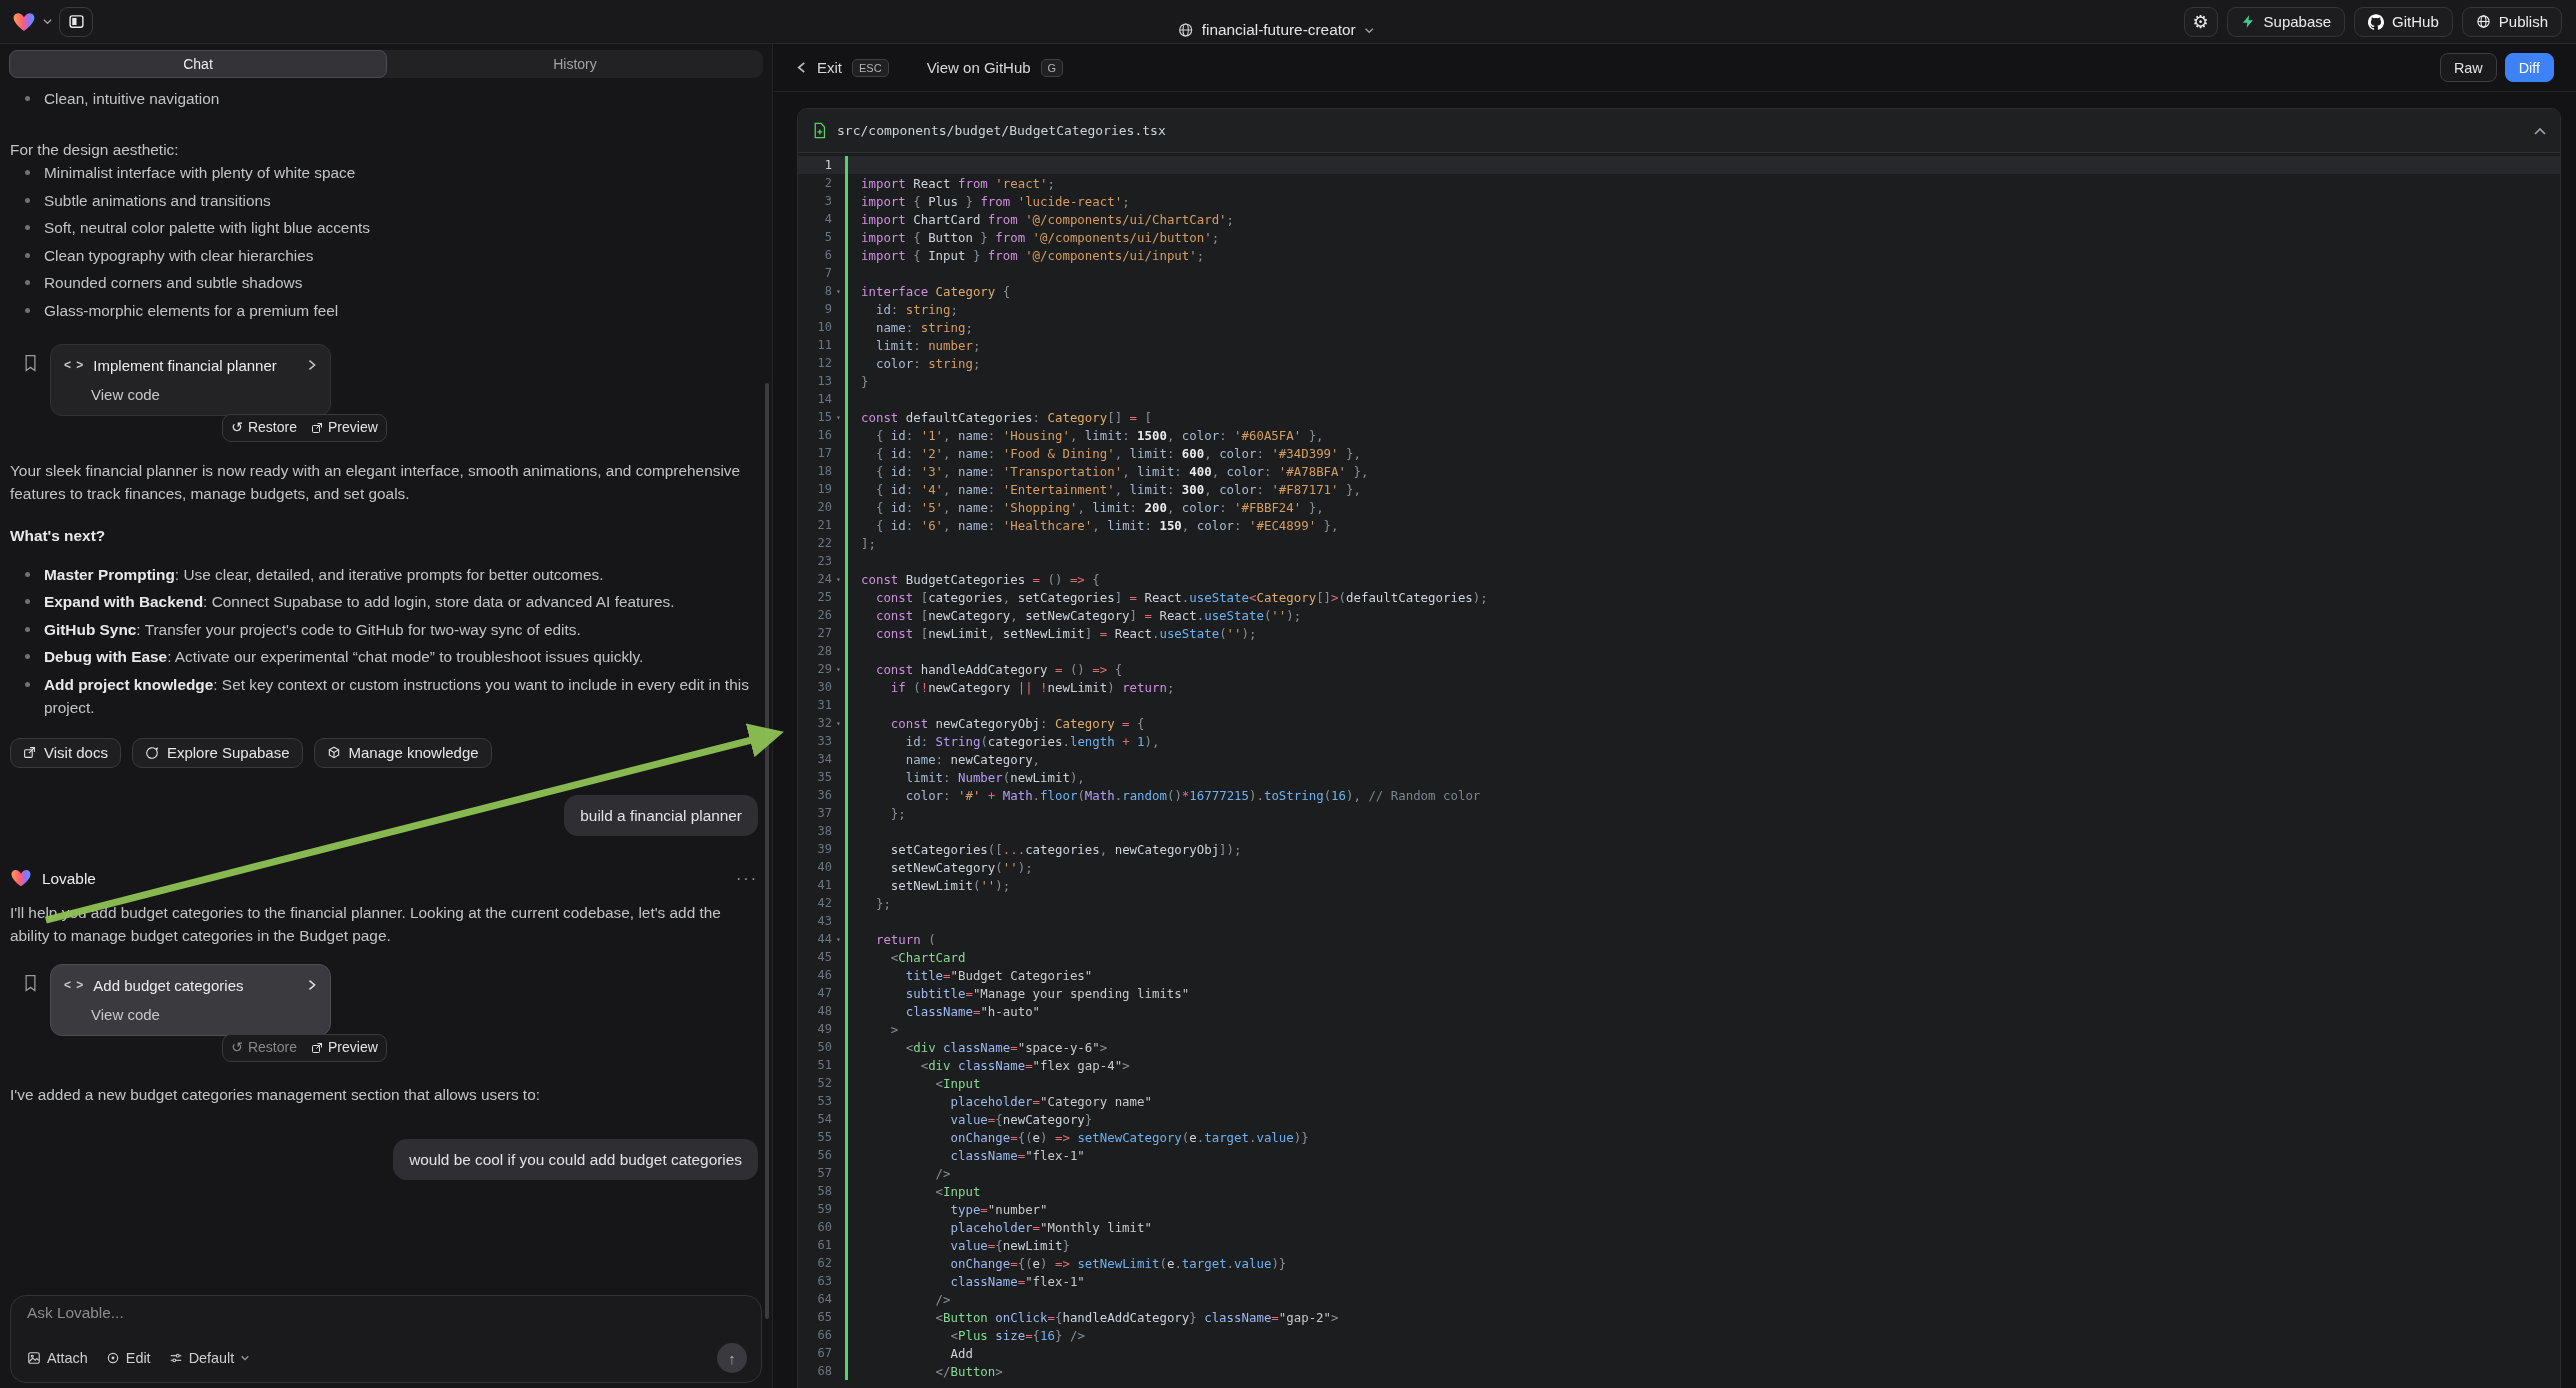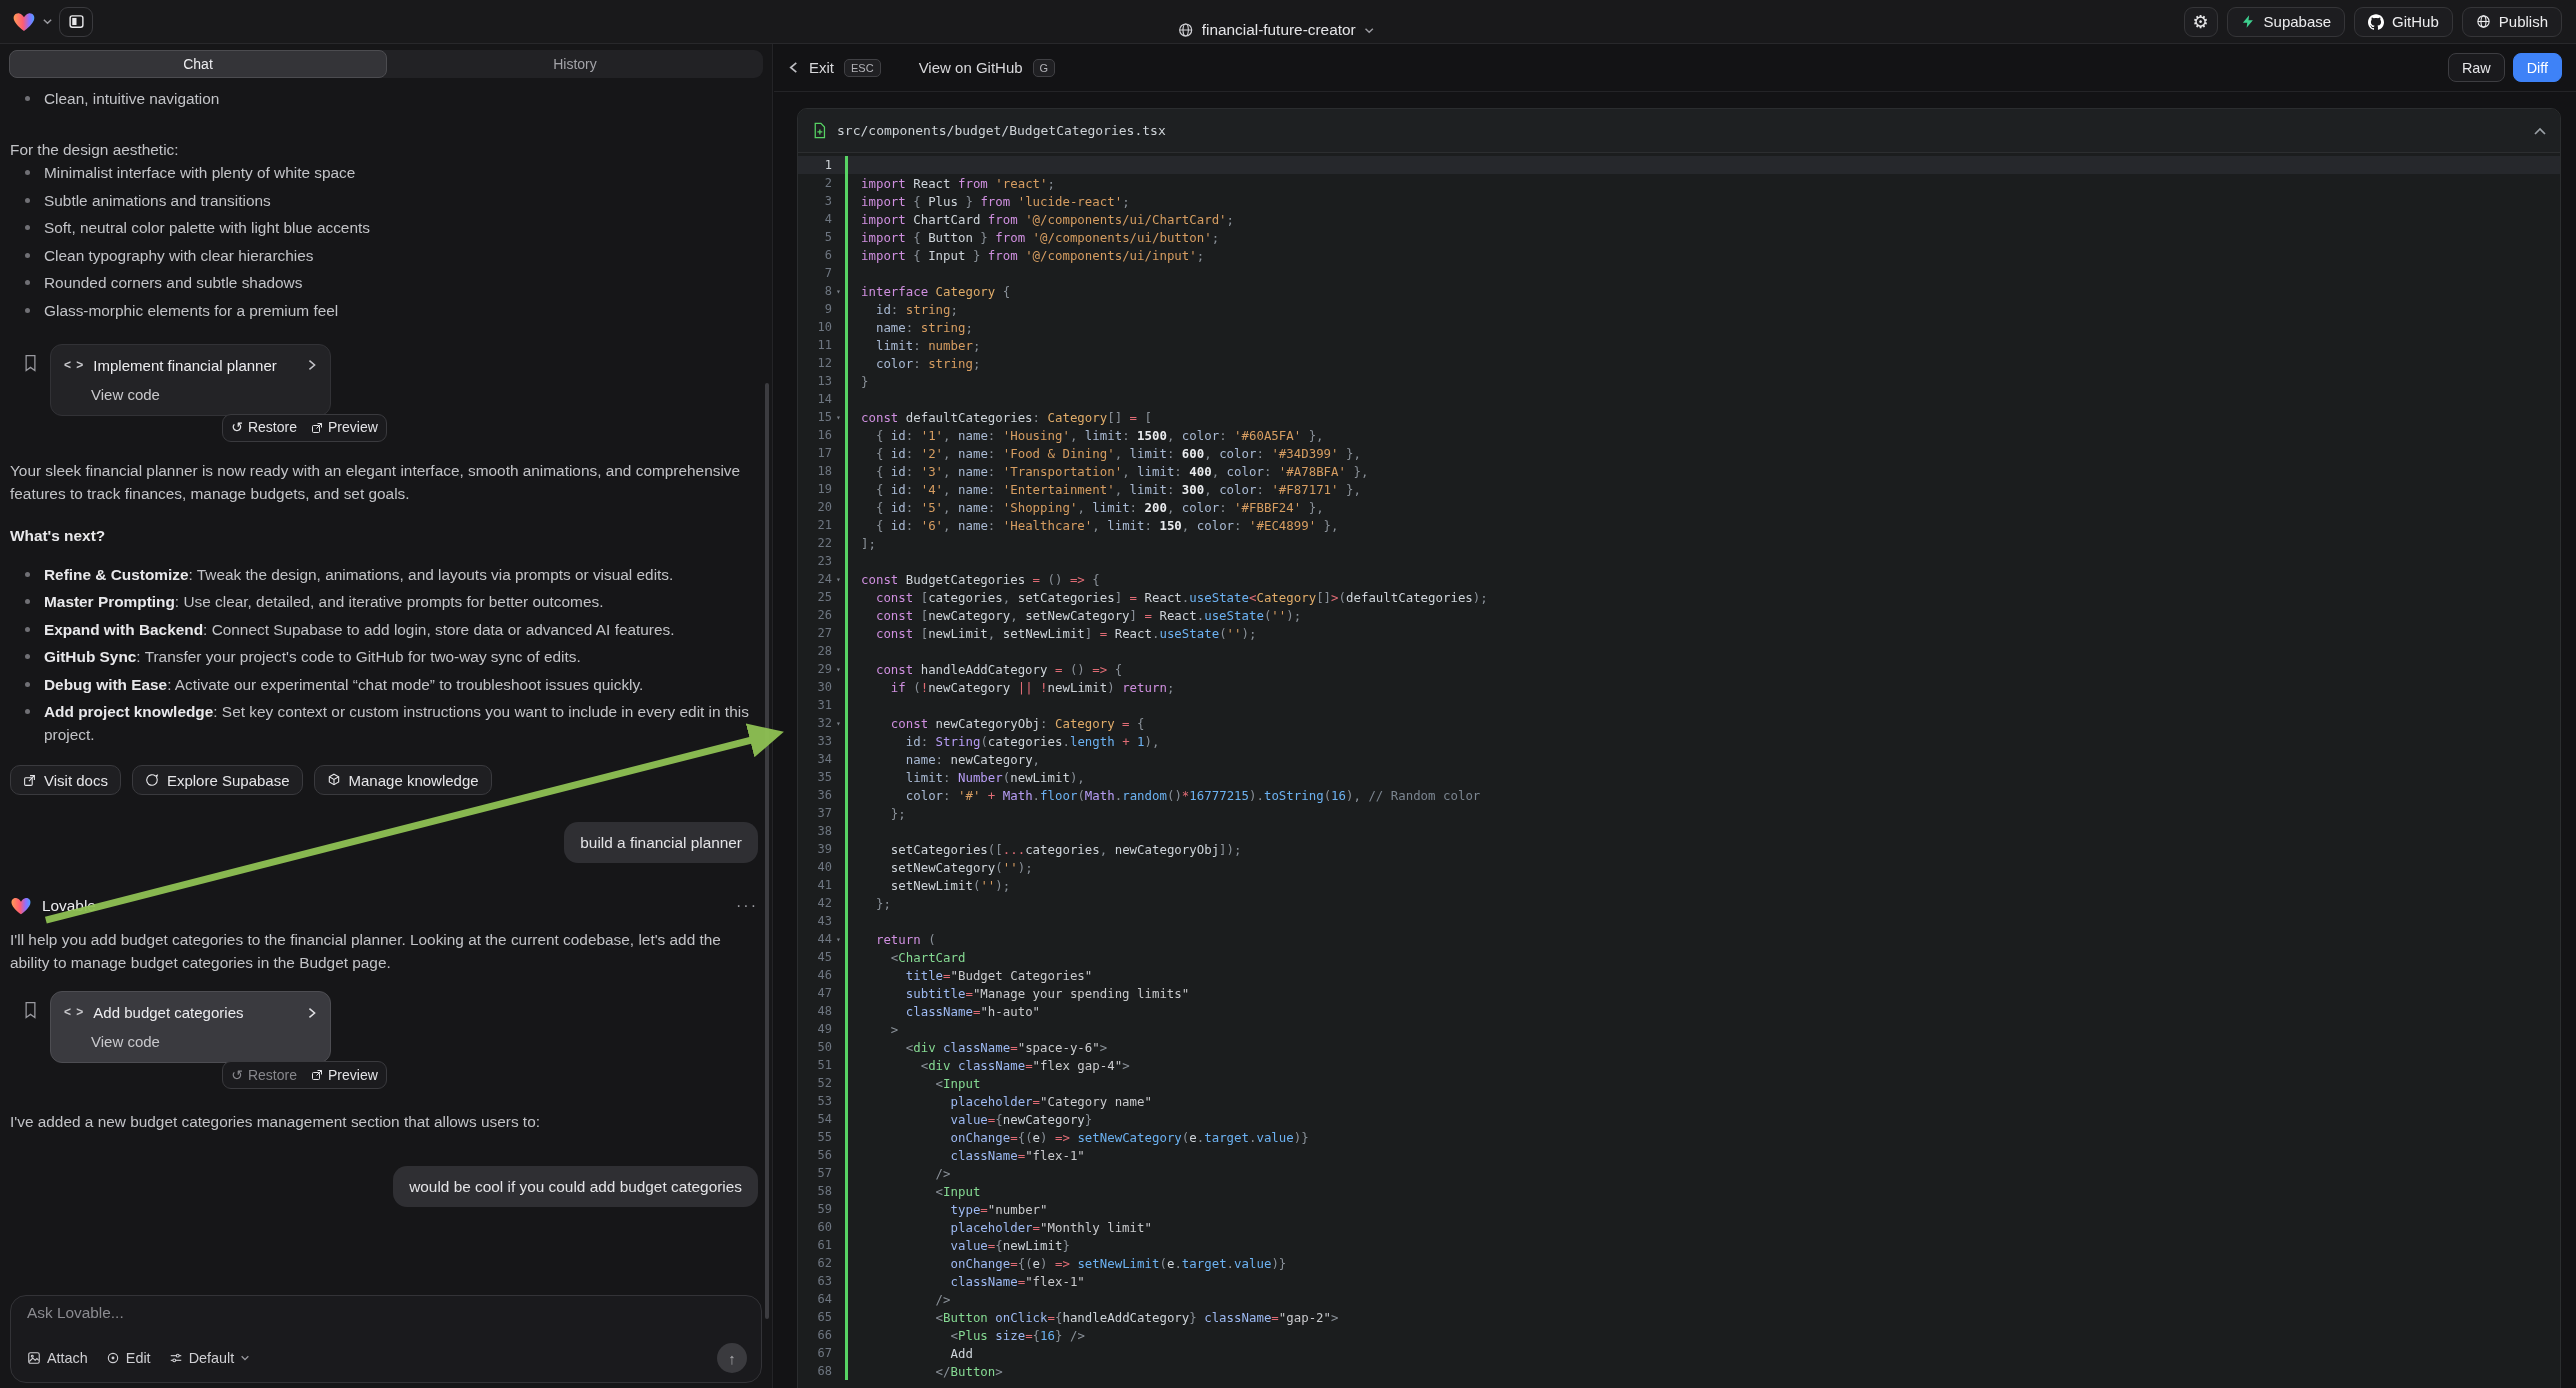--- a/index.html
+++ b/index.html
@@ -67,21 +67,21 @@
     gap:18px; font-size:14.4px; color:#cfcfd3; }
   .comp-item { display:flex; align-items:center; gap:6px; cursor:pointer; }
   .send-btn { margin-left:auto; width:30px; height:30px; border-radius:50%; background:#3a3a3e;
     color:#a9a9ad; display:flex; align-items:center; justify-content:center; font-size:15px; }
   .chat-scrollbar { position:absolute; right:3px; top:339px; width:4px; height:936px;
     background:#3c3c40; border-radius:2px; }
 
   
   .editor-panel { position:absolute; left:774px; top:44px; right:0; bottom:0; background:#131315; }
   .ed-header { position:absolute; left:0; top:0; right:0; height:48px; border-bottom:1px solid #242427;
-    display:flex; align-items:center; padding:0 14px; gap:10px; color:#d8d8db; font-size:15px; }
+    display:flex; align-items:center; padding:0 22px; gap:10px; color:#d8d8db; font-size:15px; }
   .kbd { border:1px solid #404044; background:#202023; border-radius:5px; font-size:11px;
     color:#b3b3b8; padding:2px 6px; }
   .ed-right { margin-left:auto; display:flex; gap:8px; }
   .raw-btn { height:29px; padding:0 13px; border:1px solid #3d3d41; background:#1a1a1d; color:#e6e6e9;
     border-radius:8px; font-size:14.4px; display:flex; align-items:center; }
   .diff-btn { height:29px; padding:0 13px; background:#3e82f7; color:#fff; border-radius:8px;
     font-size:14.4px; display:flex; align-items:center; border:1px solid #3e82f7; }
 
   .code-card { position:absolute; left:23px; top:64px; right:15px; height:1334px; background:#1b1d1e;
     border:1px solid #2b2d2f; border-radius:10px; overflow:hidden; }
@@ -226,21 +226,20 @@
               <line x1="21" y1="3" x2="11" y2="13"></line>
             </svg>
           <span>Preview</span>
         </span>
       </div>
     </div>
 
     <p style="margin-top:17px;">Your sleek financial planner is now ready with an elegant interface, smooth animations, and comprehensive features to track finances, manage budgets, and set goals.</p>
     <p class="msg-h" style="margin-top:19px;">What's next?</p>
     <ul class="blist" style="margin-top:16px;">
-      <li><b class="msg-h">Refine &amp; Customize</b><span>: Tweak the design, animations, and layouts via prompts or visual edits.</span></li>
       <li><b class="msg-h">Master Prompting</b><span>: Use clear, detailed, and iterative prompts for better outcomes.</span></li>
       <li><b class="msg-h">Expand with Backend</b><span>: Connect Supabase to add login, store data or advanced AI features.</span></li>
       <li><b class="msg-h">GitHub Sync</b><span>: Transfer your project's code to GitHub for two-way sync of edits.</span></li>
       <li><b class="msg-h">Debug with Ease</b><span>: Activate our experimental “chat mode” to troubleshoot issues quickly.</span></li>
       <li><b class="msg-h">Add project knowledge</b><span>: Set key context or custom instructions you want to include in every edit in this project.</span></li>
     </ul>
 
     <div class="actions">
       <button class="act-btn">
         <svg class="ic" width="13" height="13" viewBox="0 0 24 24" fill="none" stroke="#e6e6e9" stroke-width="2">

